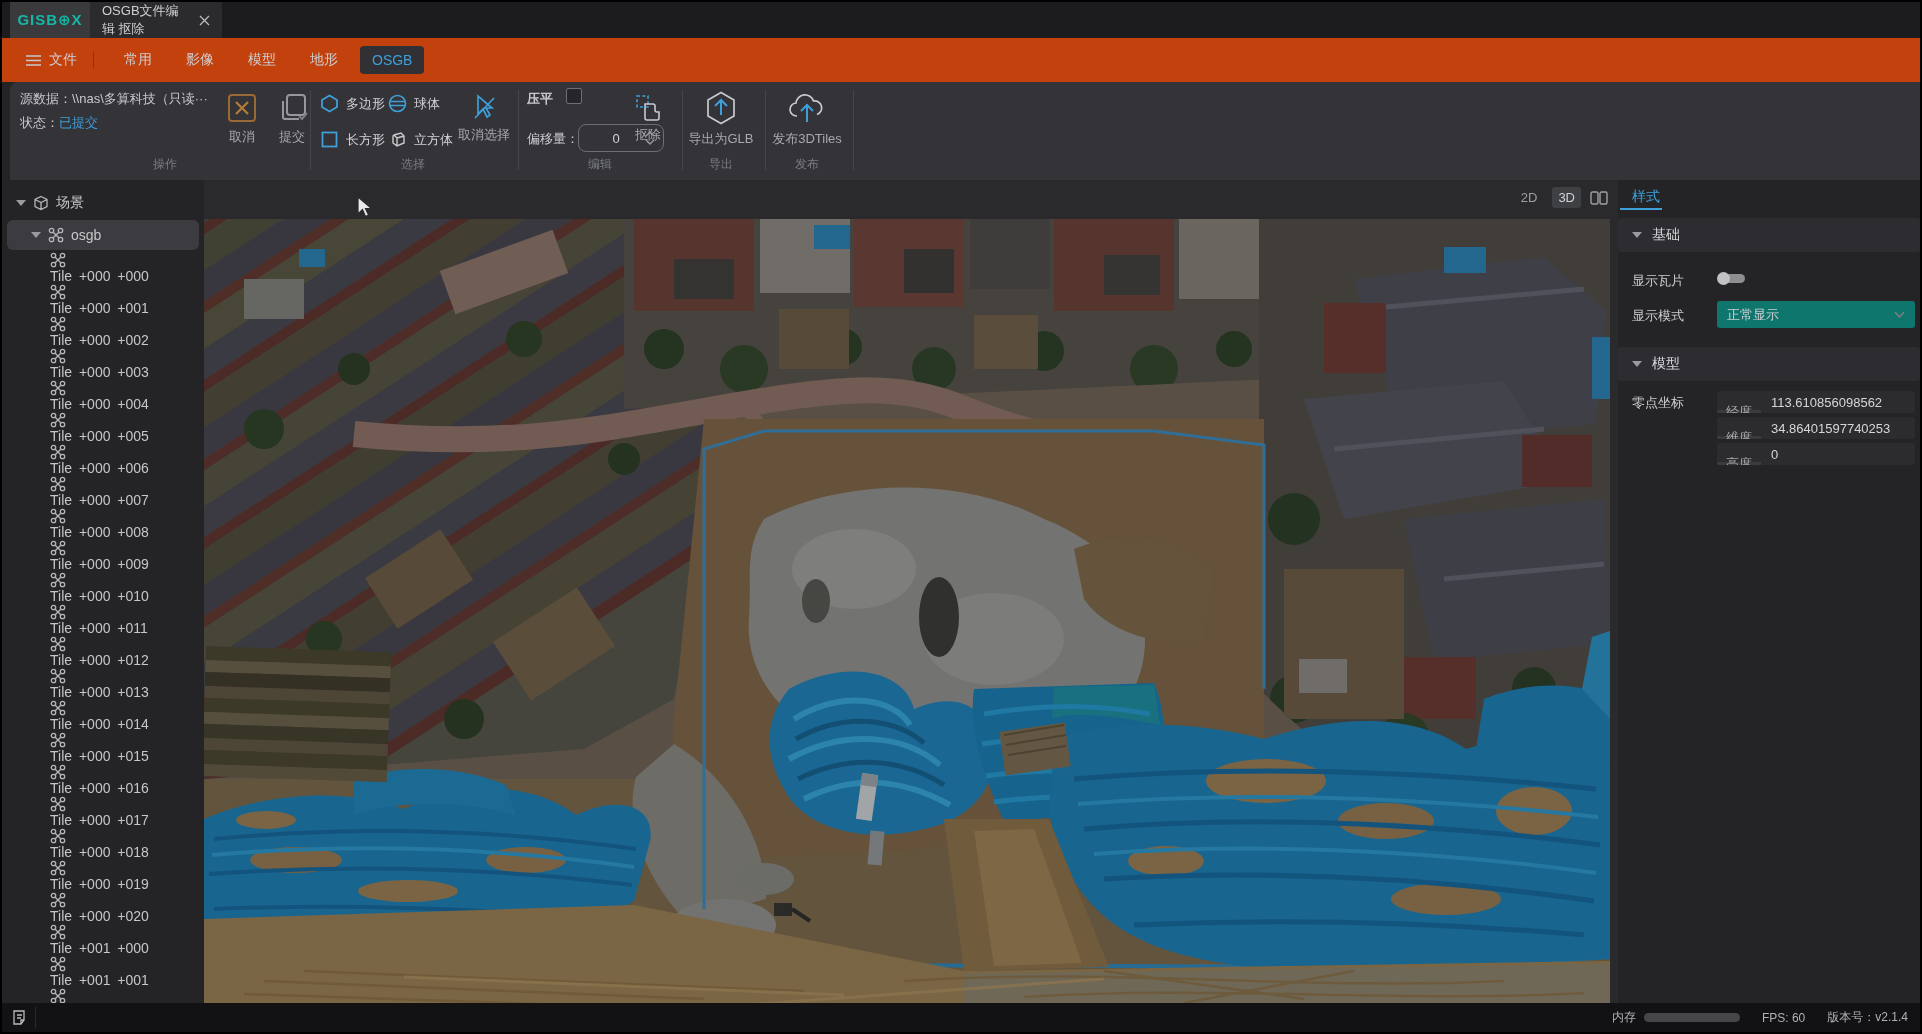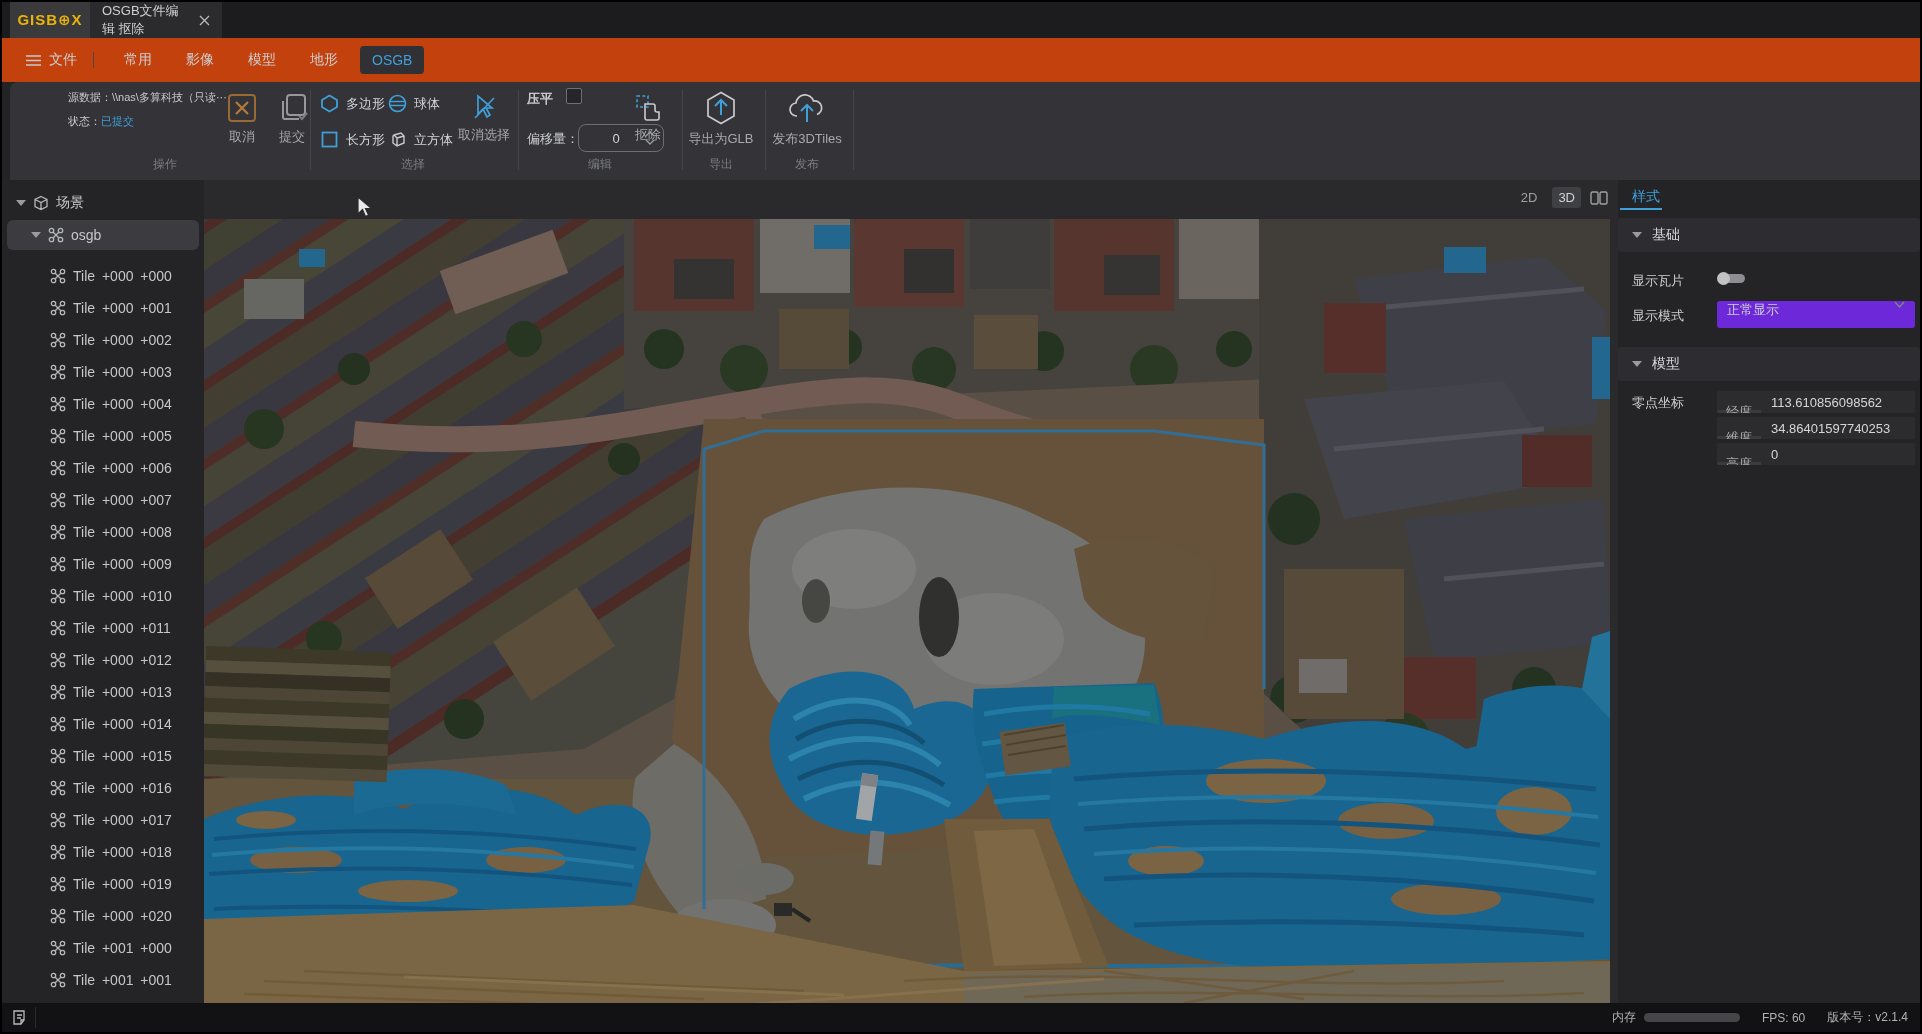--- a/index.html
+++ b/index.html
@@ -1,21 +1,21 @@
 <!DOCTYPE html>
 <html><head>
 <meta charset="utf-8">
 <style>
   html,body{margin:0;padding:0;background:#000;}
   *{box-sizing:border-box;font-family:"Liberation Sans","DejaVu Sans",sans-serif;}
   .window{position:relative;width:1922px;height:1034px;background:#232325;border:2px solid #000;overflow:hidden;}
 
   
   .titlebar{position:absolute;left:0;top:0;width:100%;height:36px;background:#1c1c1e;}
-  .logo{position:absolute;left:8px;top:0;width:80px;height:36px;background:#3a3a3c;color:#eab308;
+  .logo{position:absolute;left:8px;top:0;width:80px;height:36px;background:#3a3a3c;color:#14b8a6;
         font-weight:bold;font-size:15px;letter-spacing:1px;display:flex;align-items:center;justify-content:center;}
   .doc-tab{position:absolute;left:88px;top:0;width:132px;height:36px;background:#2b2b2d;color:#cfd0d4;
         font-size:13px;display:flex;align-items:center;gap:12px;padding:0 12px;}
   .tab-close{color:#b9babd;font-size:15px;cursor:default;}
   .titlebar-right{position:absolute;right:10px;top:0;height:36px;display:flex;align-items:center;gap:26px;}
   .renew-btn{height:25px;background:#332d21;border-radius:4px;display:flex;align-items:center;gap:7px;
         padding:0 12px 0 5px;color:#c7a469;font-size:13px;}
   .bolt{width:17px;height:17px;border-radius:50%;background:#d8b26e;display:flex;align-items:center;justify-content:center;}
   .winbtns{display:flex;align-items:center;gap:30px;color:#c9cacd;}
   .winbtn{width:14px;height:14px;display:flex;align-items:center;justify-content:center;}
@@ -24,54 +24,54 @@
   .menubar{position:absolute;left:0;top:36px;width:100%;height:44px;background:#c2410c;display:flex;align-items:center;color:#cdced2;font-size:14px;}
   .menu-file{display:flex;align-items:center;gap:8px;margin-left:24px;}
   .menu-sep{width:1px;height:16px;background:#4a4a4e;margin:0 18px 0 16px;}
   .menu-item{padding:6px 12px;margin-right:10px;border-radius:4px;}
   .menu-item.active{background:#303035;color:#3f9fd8;}
 
   
   .ribbon{position:absolute;left:8px;right:0;top:80px;height:98px;background:#333338;border-radius:8px 0 0 0;}
   .ribbon .vdiv{position:absolute;top:8px;height:80px;width:1px;background:#46464a;}
   .group-label{position:absolute;top:74px;width:90px;text-align:center;color:#7b7d81;font-size:12px;}
-  .info-line{position:absolute;left:10px;color:#c8c9cd;font-size:11px;white-space:nowrap;margin-left:48px;}
+  .info-line{position:absolute;left:10px;color:#c8c9cd;font-size:13px;white-space:nowrap;}
   .accent{color:#3f9fd8;}
   .rb-btn{position:absolute;width:52px;display:flex;flex-direction:column;align-items:center;gap:4px;color:#a8a9ad;font-size:13px;}
   .sel-item{position:absolute;display:flex;align-items:center;gap:7px;color:#d2d3d7;font-size:13px;}
   .chk{position:absolute;width:16px;height:16px;background:#26262a;border:1px solid #707074;border-radius:2px;}
   .spinner{position:absolute;width:86px;height:28px;border:1px solid #6e6e72;border-radius:8px;display:flex;align-items:center;color:#d2d3d7;font-size:13px;padding:0 8px;}
   .spin-val{flex:1;text-align:center;}
   .rb-label{position:absolute;color:#c8c9cd;font-size:13px;white-space:nowrap;}
 
   
   .sidebar{position:absolute;left:0;top:178px;width:202px;height:827px;background:#242426;overflow:hidden;}
   .tree-row{position:relative;display:flex;align-items:center;gap:7px;height:30px;color:#c6c7ca;font-size:14px;}
   .row-scene{margin-top:8px;padding-left:14px;}
   .row-osgb{margin:2px 5px 0 5px;height:30px;background:#3c3c40;border-radius:6px;padding-left:24px;}
   .tiles{position:absolute;left:0;top:72px;width:202px;}
-  .tile-row{height:32px;padding-left:48px;display:flex;align-items:flex-end;gap:7px;color:#c6c7ca;font-size:14px;}
+  .tile-row{height:32px;padding-left:48px;display:flex;align-items:flex-start;color:#c6c7ca;font-size:14px;flex-direction:column;}
   .row-label{white-space:pre;word-spacing:3px;}
   .tri{width:0;height:0;border-left:5px solid transparent;border-right:5px solid transparent;border-top:6px solid #9a9b9f;flex:none;}
 
   .viewport{position:absolute;left:202px;top:178px;width:1414px;height:827px;background:#2a2a2c;overflow:hidden;}
   .vp-controls{position:absolute;top:7px;right:10px;display:flex;align-items:center;gap:9px;color:#9fa0a4;font-size:13px;z-index:5;}
   .vp-btn{padding:3px 6px;border-radius:3px;}
   .vp-btn.active{background:#3f4044;color:#d0d1d5;}
   .photo{position:absolute;left:0;top:39px;width:1406px;height:788px;display:block;}
 
   .stylepanel{position:absolute;left:1616px;top:178px;width:306px;height:827px;background:#242427;color:#cfcfd3;font-size:13px;}
   .sp-tab{position:absolute;left:14px;top:8px;color:#3f9fd8;font-size:14px;}
   .sp-underline{position:absolute;left:2px;top:28px;width:42px;height:2px;background:#3f9fd8;}
   .section-hd{position:absolute;left:0;width:302px;height:34px;background:#2d2d31;border-radius:3px;display:flex;align-items:center;gap:10px;padding-left:14px;color:#d8d8dc;font-size:14px;}
   .sp-label{position:absolute;left:0;width:96px;color:#cfcfd3;}
   .toggle{position:absolute;left:99px;width:30px;height:12px;}
   .toggle .bar{position:absolute;left:6px;top:2px;width:22px;height:9px;background:#8e8e92;border-radius:5px;}
   .toggle .knob{position:absolute;left:0;top:0;width:13px;height:13px;background:#c2c2c6;border-radius:50%;}
-  .select{position:absolute;left:99px;width:198px;height:27px;background:#6d28d9;border-radius:3px;display:flex;align-items:flex-start;padding:0 10px;color:#d0d0d4;}
+  .select{position:absolute;left:99px;width:198px;height:27px;background:#0f766e;border-radius:3px;display:flex;align-items:center;padding:0 10px;color:#d0d0d4;}
   .select .chev{margin-left:auto;color:#808084;}
   .coords{position:absolute;left:99px;width:198px;display:flex;flex-direction:column;gap:4px;}
   .coord-row{display:flex;height:22px;background:#2c2c2f;border-radius:2px;overflow:hidden;}
   .coord-label{width:44px;background:#3b3b3f;color:#a9aaae;display:flex;align-items:center;justify-content:center;flex:none;margin-top:19px;}
   .coord-value{display:flex;align-items:center;padding-left:10px;color:#d6d6da;white-space:nowrap;}
 
   
   .statusbar{position:absolute;left:0;bottom:0;width:100%;height:29px;background:#121214;display:flex;align-items:center;color:#b0b1b5;font-size:12px;}
   .sb-divider{position:absolute;left:33px;top:4px;bottom:4px;width:1px;background:#2a2a2d;}
   .sb-right{margin-left:auto;display:flex;align-items:center;gap:22px;padding-right:12px;}

